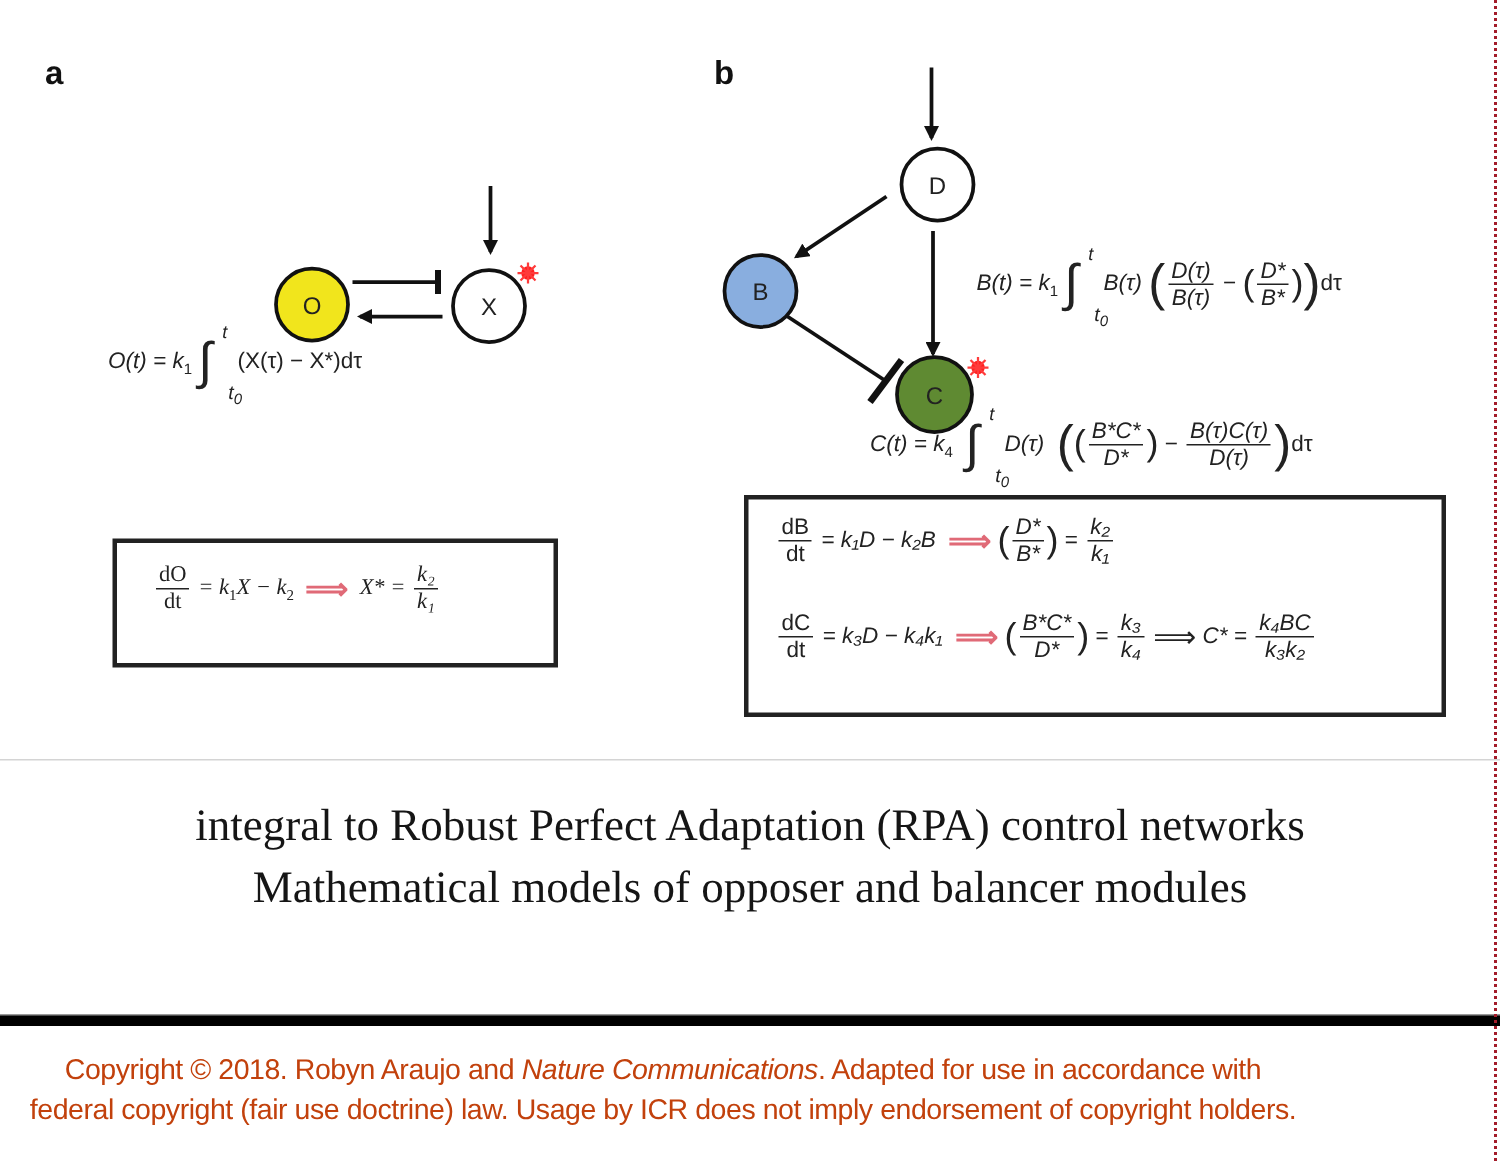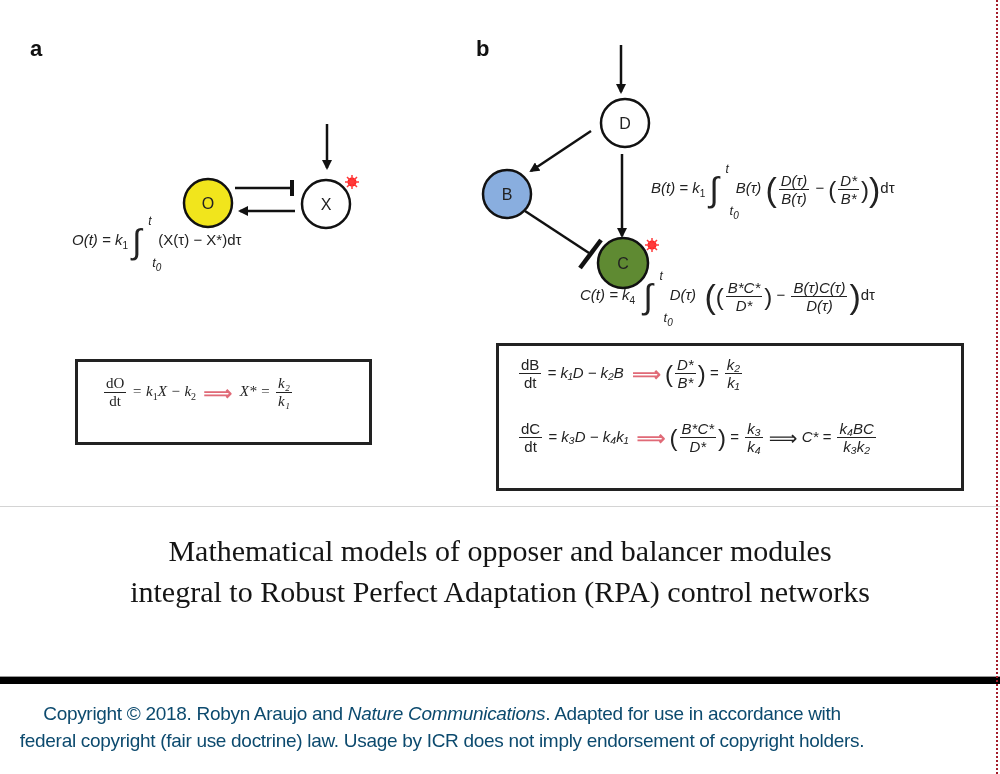--- a/index.html
+++ b/index.html
@@ -15,21 +15,21 @@
   .integral { position: relative; display: inline-block; vertical-align: middle; font-size: 34px; width: 22px; font-style: italic; }
   .integral .lim-up { position: absolute; font-size: 12px; top: -8px; left: 16px; font-style: italic; }
   .integral .lim-lo { position: absolute; font-size: 13px; bottom: -12px; left: 20px; font-style: italic; }
   .box { position: absolute; border: 3px solid #222; background: #fff; }
   .redarrow { color: #e06a77; font-weight: bold; font-size: 20px; vertical-align: middle; }
   .blackarrow { color: #222; font-size: 20px; vertical-align: middle; }
   sub { font-size: 10px; }
   .divider-top { position: absolute; left: 0; top: 506px; width: 1000px; height: 1px; background: #d4d4d4; }
   .caption { position: absolute; left: 0; top: 530px; width: 1000px; text-align: center; font-family: "Liberation Serif", serif; font-size: 30px; line-height: 41px; color: #151515; }
   .thick-rule { position: absolute; left: 0; top: 676px; width: 1000px; height: 7px; background: #000; border-top: 1px solid #999; }
-  .copyright { position: absolute; left: 0; top: 700px; width: 884px; text-align: center; font-family: "Liberation Sans", sans-serif; font-size: 19px; line-height: 27px; color: #0c4a6e; letter-spacing: -0.3px; }
+  .copyright { position: absolute; left: 0; top: 700px; width: 884px; text-align: center; font-family: "Liberation Sans", sans-serif; font-size: 19px; line-height: 27px; color: #c2410c; letter-spacing: -0.3px; }
   .dotted-edge { position: absolute; right: 2px; top: 0; width: 0; height: 774px; border-right: 2px dotted #a31c2a; }
   svg text { font-family: "Liberation Sans", sans-serif; }
 </style>
 </head>
 <body>
 
 <div class="panel-label" style="left:30px; top:36px;">a</div>
 <div class="panel-label" style="left:476px; top:36px;">b</div>
 
 <svg class="abs" style="left:0; top:0;" width="1000" height="500">
@@ -100,21 +100,21 @@
 
 <div class="eq" style="left:580px; top:277px;">
   <i>C(t) = k</i><sub>4</sub>
   &nbsp;<span class="integral">∫<span class="lim-up">t</span><span class="lim-lo"><i>t</i><sub>0</sub></span></span>
   <i>D(τ)</i>&nbsp;
   <span class="big">(</span><span style="font-size:24px;vertical-align:middle;">(</span><span class="frac"><span class="num"><i>B*C*</i></span><i>D*</i></span><span style="font-size:24px;vertical-align:middle;">)</span>
   <span>−</span>
   <span class="frac"><span class="num"><i>B(τ)C(τ)</i></span><i>D(τ)</i></span><span class="big">)</span><span>dτ</span>
 </div>
 
-<div class="box" style="left:496px; top:343px; width:462px; height:142px;">
+<div class="box" style="left:496px; top:330px; width:462px; height:142px;">
   <div class="eq" style="left:18px; top:10px;">
     <span class="frac"><span class="num"><span>dB</span></span><span>dt</span></span>
     <i>= k₁D − k₂B</i>
     &nbsp;<span class="redarrow">⟹</span>
     <span style="font-size:24px;vertical-align:middle;">(</span><span class="frac"><span class="num"><i>D*</i></span><i>B*</i></span><span style="font-size:24px;vertical-align:middle;">)</span>
     <span>=</span>
     <span class="frac"><span class="num"><i>k₂</i></span><i>k₁</i></span>
   </div>
   <div class="eq" style="left:18px; top:74px;">
     <span class="frac"><span class="num"><span>dC</span></span><span>dt</span></span>
@@ -125,22 +125,22 @@
     <span class="frac"><span class="num"><i>k₃</i></span><i>k₄</i></span>
     <span class="blackarrow">⟹</span>
     <i>C* =</i>
     <span class="frac"><span class="num"><i>k₄BC</i></span><i>k₃k₂</i></span>
   </div>
 </div>
 
 <div class="divider-top"></div>
 
 <div class="caption">
+  <div>integral to Robust Perfect Adaptation (RPA) control networks</div>
   <div>Mathematical models of opposer and balancer modules</div>
-  <div>integral to Robust Perfect Adaptation (RPA) control networks</div>
 </div>
 
 <div class="thick-rule"></div>
 
 <div class="copyright">
   <div><span>Copyright © 2018. Robyn Araujo and </span><i>Nature Communications</i><span>. Adapted for use in accordance with</span></div>
   <div>federal copyright (fair use doctrine) law. Usage by ICR does not imply endorsement of copyright holders.</div>
 </div>
 
 <div class="dotted-edge"></div>

